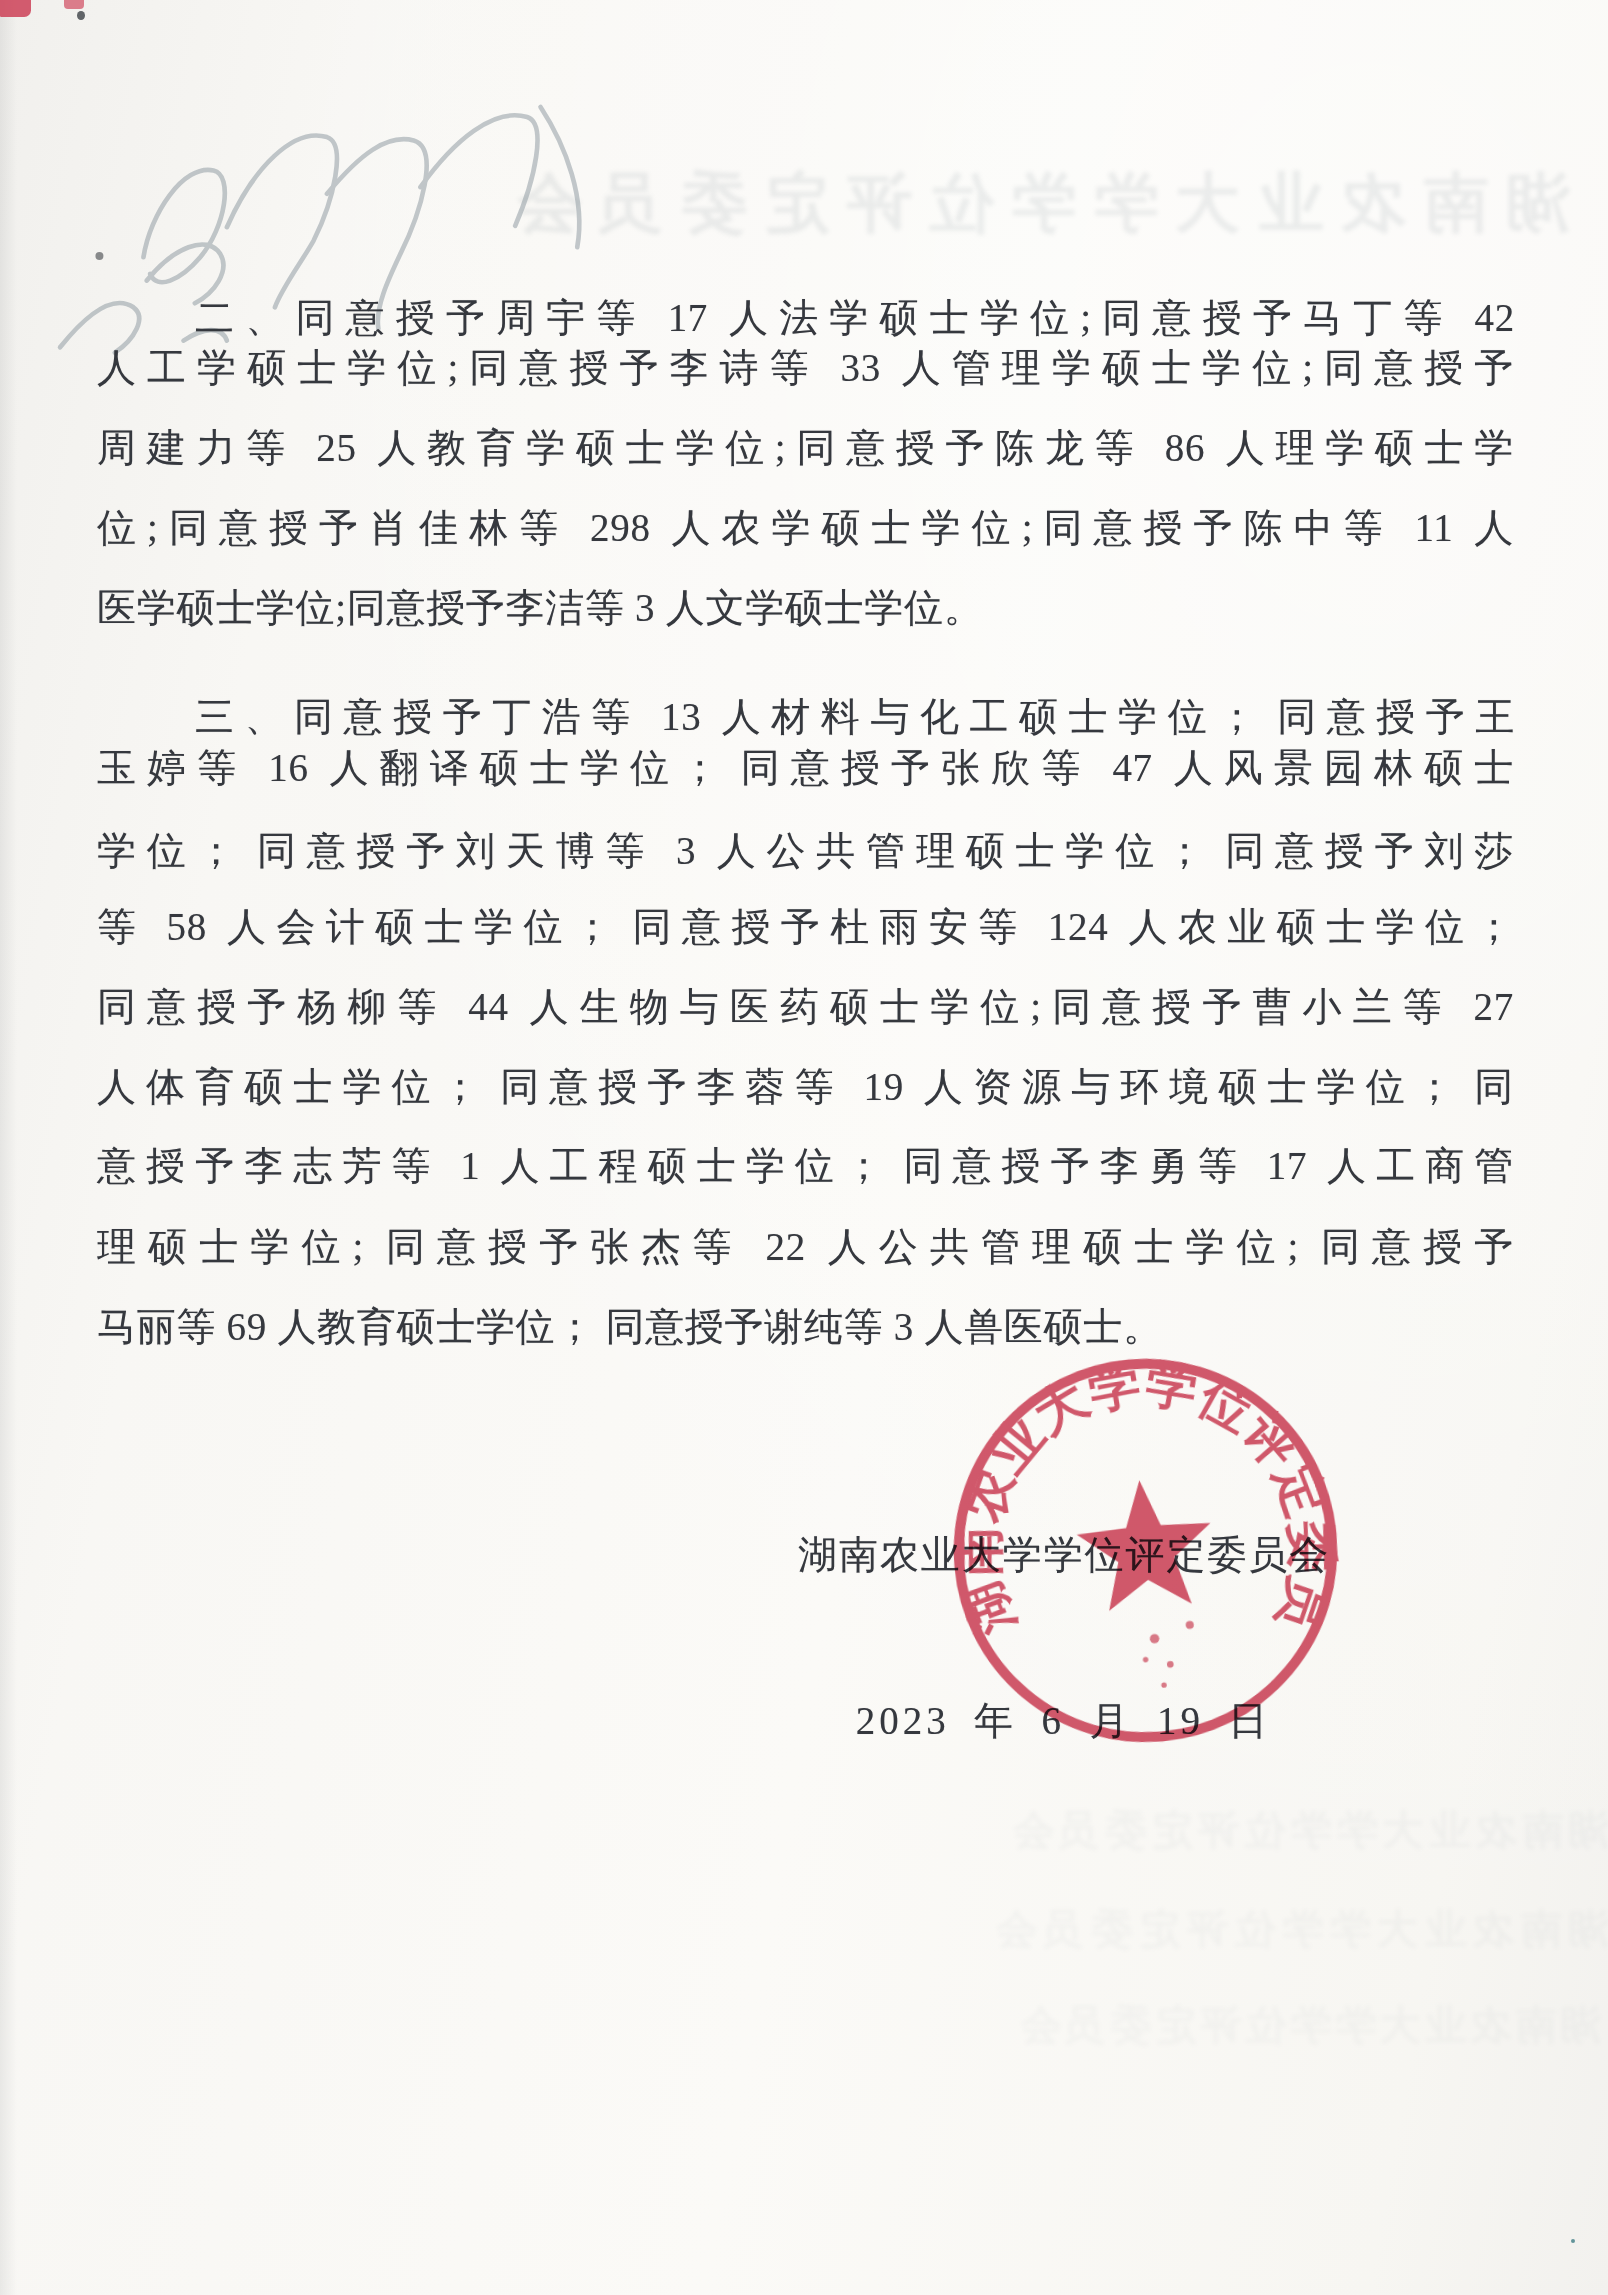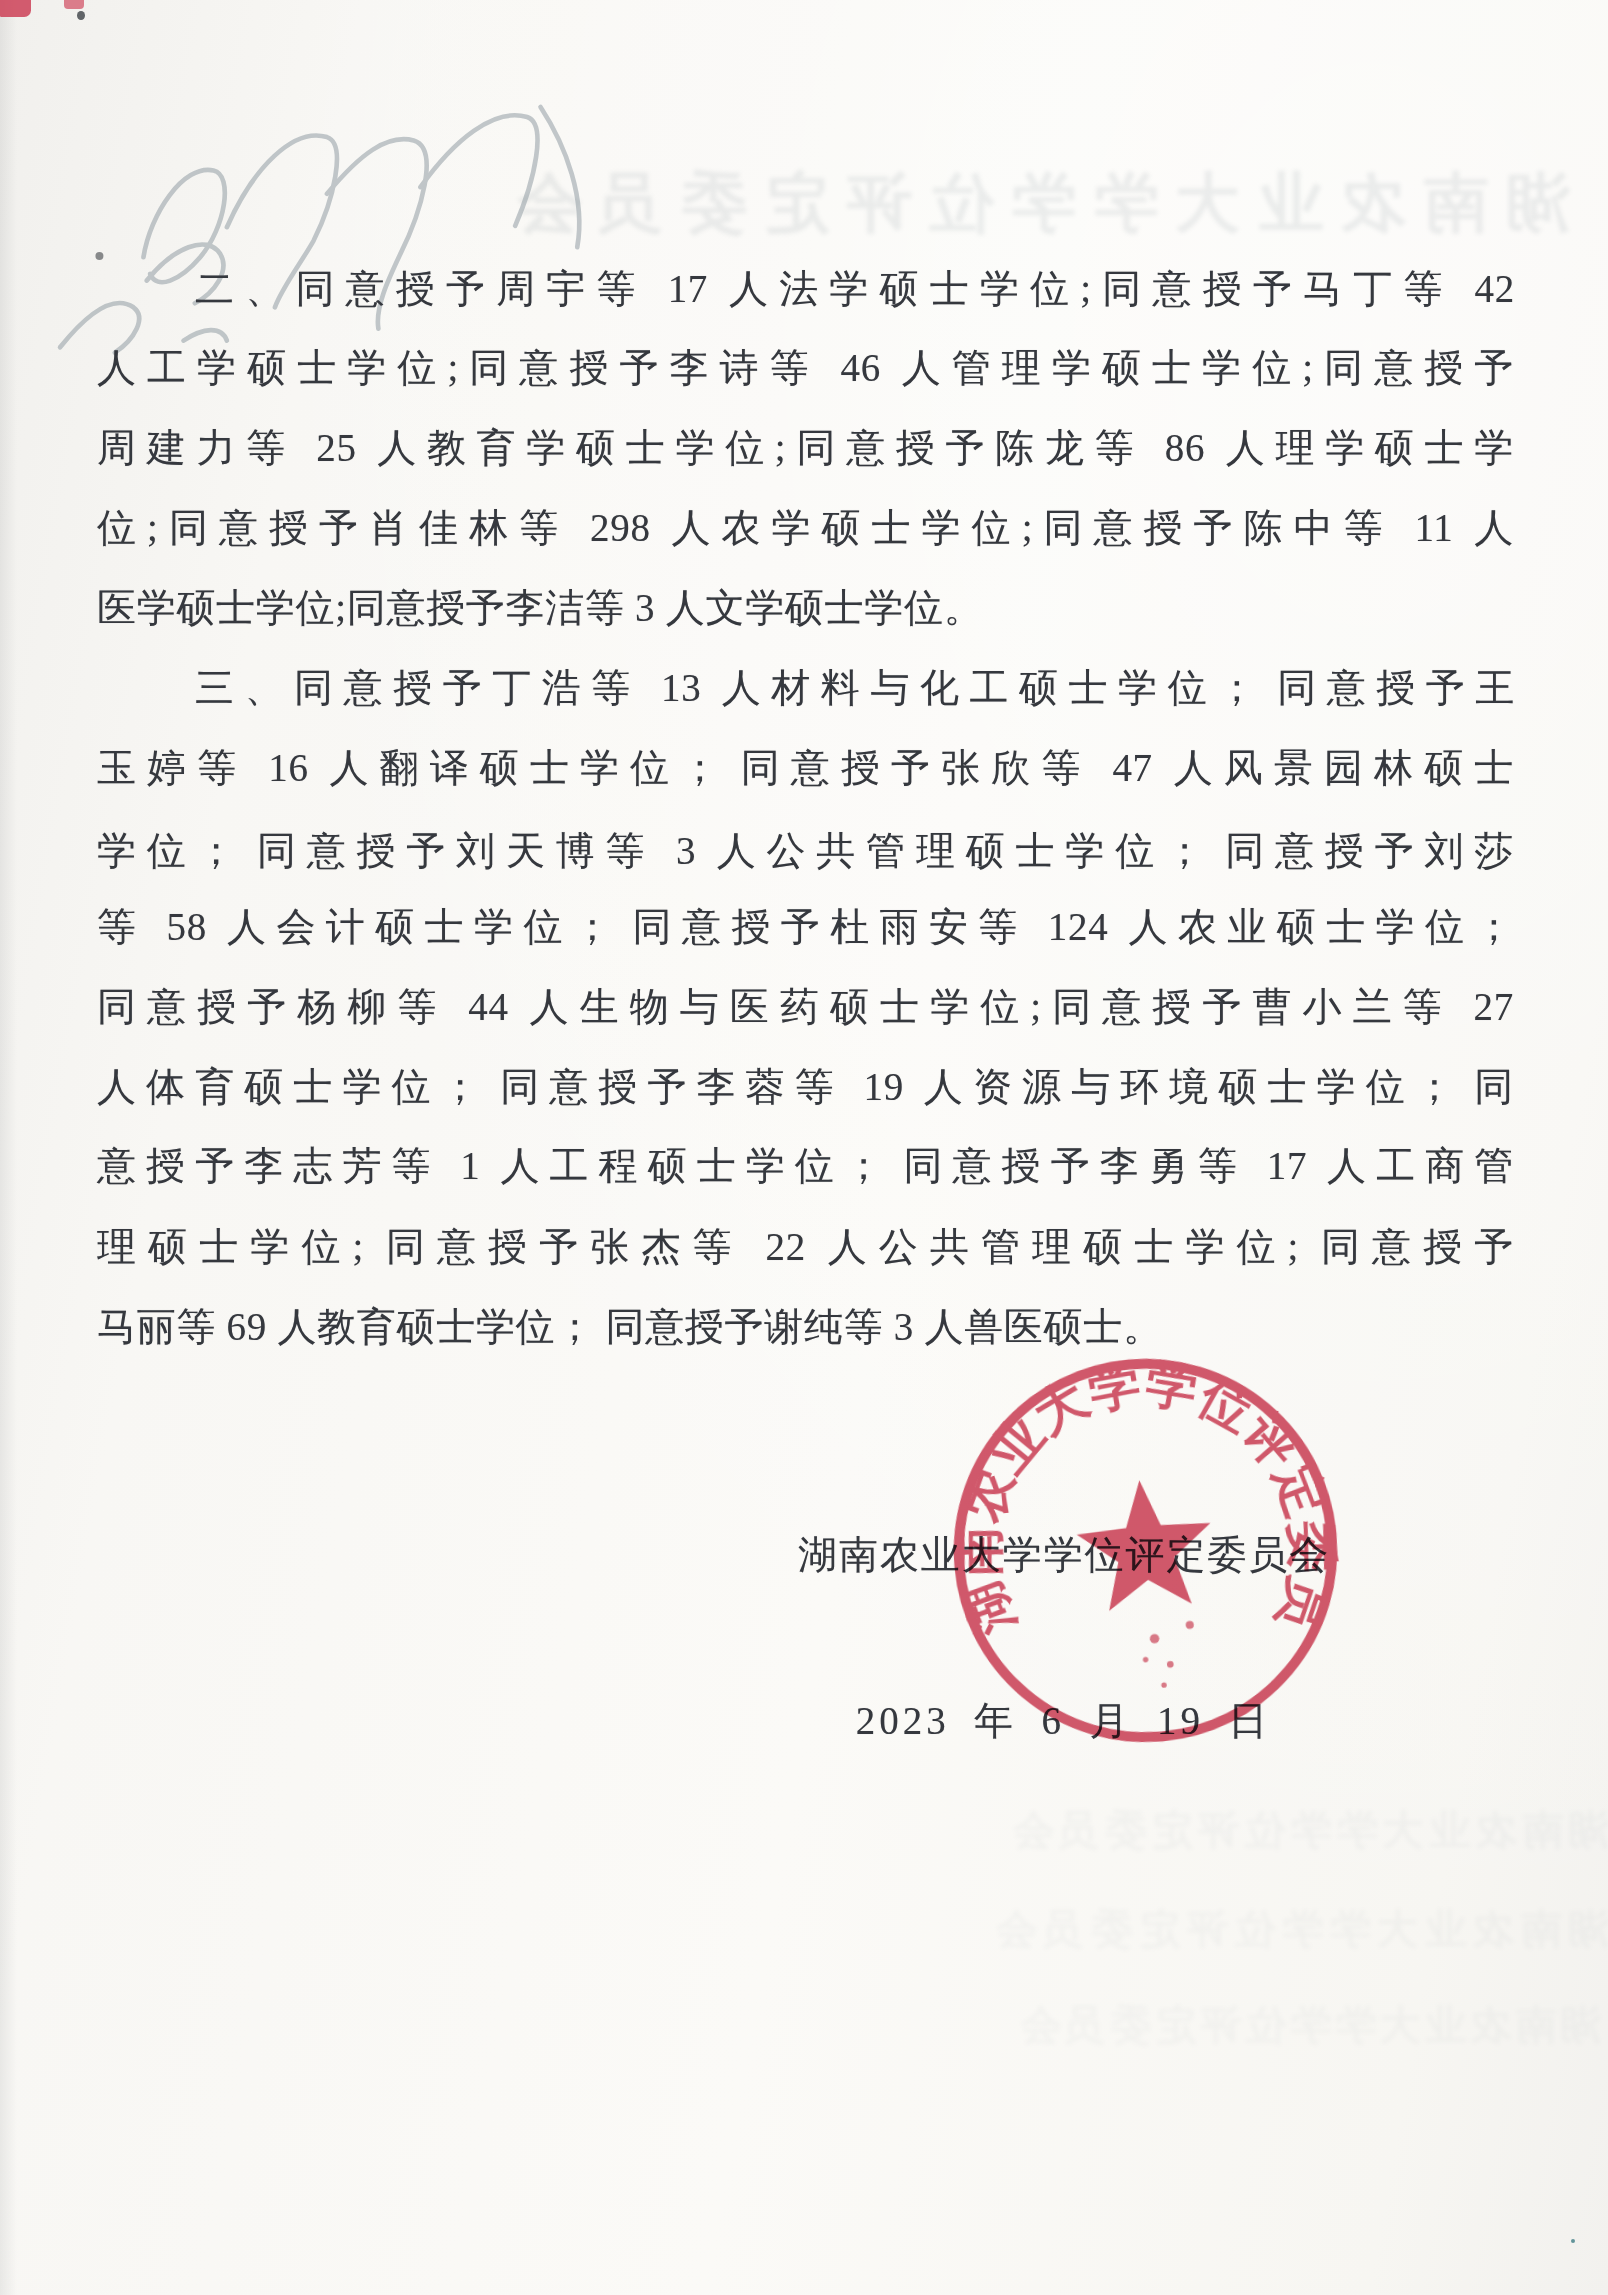--- a/index.html
+++ b/index.html
@@ -10,21 +10,21 @@
       radial-gradient(ellipse at 85% 15%, rgba(255,255,255,.5), rgba(255,255,255,0) 60%),
       linear-gradient(100deg,#f1f0ed 0%,#f8f7f4 18%,#fbfaf7 55%,#f7f6f2 88%,#f2f1ee 100%);
   }
   
   .bodyline{
     position:absolute;left:97px;width:1417px;height:47px;
     font-size:39px;color:#35383e;letter-spacing:0.7px;
     text-align:justify;text-align-last:justify;text-justify:inter-character;
     white-space:nowrap;text-shadow:0 0 0.7px rgba(45,49,56,.35);
   }
-  .bodyline.indent{padding-left:98px;width:1320px;}
+  .bodyline.indent{padding-left:98px;width:1320px;margin-top:29px;}
   .bodyline.para-end{text-align-last:left;}
   
   .sigblock{position:absolute;left:798px;top:1528px;width:531px;color:#35383e;}
   .sig-committee{
     font-size:39px;letter-spacing:0.7px;white-space:nowrap;
     text-align:justify;text-align-last:justify;text-shadow:0 0 0.7px rgba(45,49,56,.35);
   }
   .sig-date{
     margin-top:112px;font-size:39px;text-align:center;letter-spacing:4px;
     word-spacing:10.7px;white-space:nowrap;text-shadow:0 0 0.7px rgba(45,49,56,.35);
@@ -80,21 +80,21 @@
       <path d="M790,120 C828,178 858,258 845,330"></path>
       <path d="M70,480 C110,430 150,400 180,420 C200,435 182,468 152,488"></path>
       <path d="M200,380 C240,330 290,310 310,340 C325,365 302,398 272,414"></path>
       <path d="M255,470 C285,450 312,448 320,470"></path>
     </g>
     <circle cx="129" cy="343" r="6" fill="#2f3338"></circle>
   </svg>
 
   <div>
     <div class="bodyline indent" style="top:262px">二、同意授予周宇等 17 人法学硕士学位;同意授予马丁等 42</div>
-    <div class="bodyline" style="top:341px">人工学硕士学位;同意授予李诗等 46 人管理学硕士学位;同意授予</div>
+    <div class="bodyline" style="top:341px">人工学硕士学位;同意授予李诗等 33 人管理学硕士学位;同意授予</div>
     <div class="bodyline" style="top:421px">周建力等 25 人教育学硕士学位;同意授予陈龙等 86 人理学硕士学</div>
     <div class="bodyline" style="top:501px">位;同意授予肖佳林等 298 人农学硕士学位;同意授予陈中等 11 人</div>
     <div class="bodyline para-end" style="top:581px">医学硕士学位;同意授予李洁等 3 人文学硕士学位。</div>
     <div class="bodyline indent" style="top:661px">三、同意授予丁浩等 13 人材料与化工硕士学位； 同意授予王</div>
     <div class="bodyline" style="top:741px">玉婷等 16 人翻译硕士学位； 同意授予张欣等 47 人风景园林硕士</div>
     <div class="bodyline" style="top:824px">学位； 同意授予刘天博等 3 人公共管理硕士学位； 同意授予刘莎</div>
     <div class="bodyline" style="top:900px">等 58 人会计硕士学位； 同意授予杜雨安等 124 人农业硕士学位；</div>
     <div class="bodyline" style="top:980px">同意授予杨柳等 44 人生物与医药硕士学位;同意授予曹小兰等 27</div>
     <div class="bodyline" style="top:1060px">人体育硕士学位； 同意授予李蓉等 19 人资源与环境硕士学位； 同</div>
     <div class="bodyline" style="top:1139px">意授予李志芳等 1 人工程硕士学位； 同意授予李勇等 17 人工商管</div>

